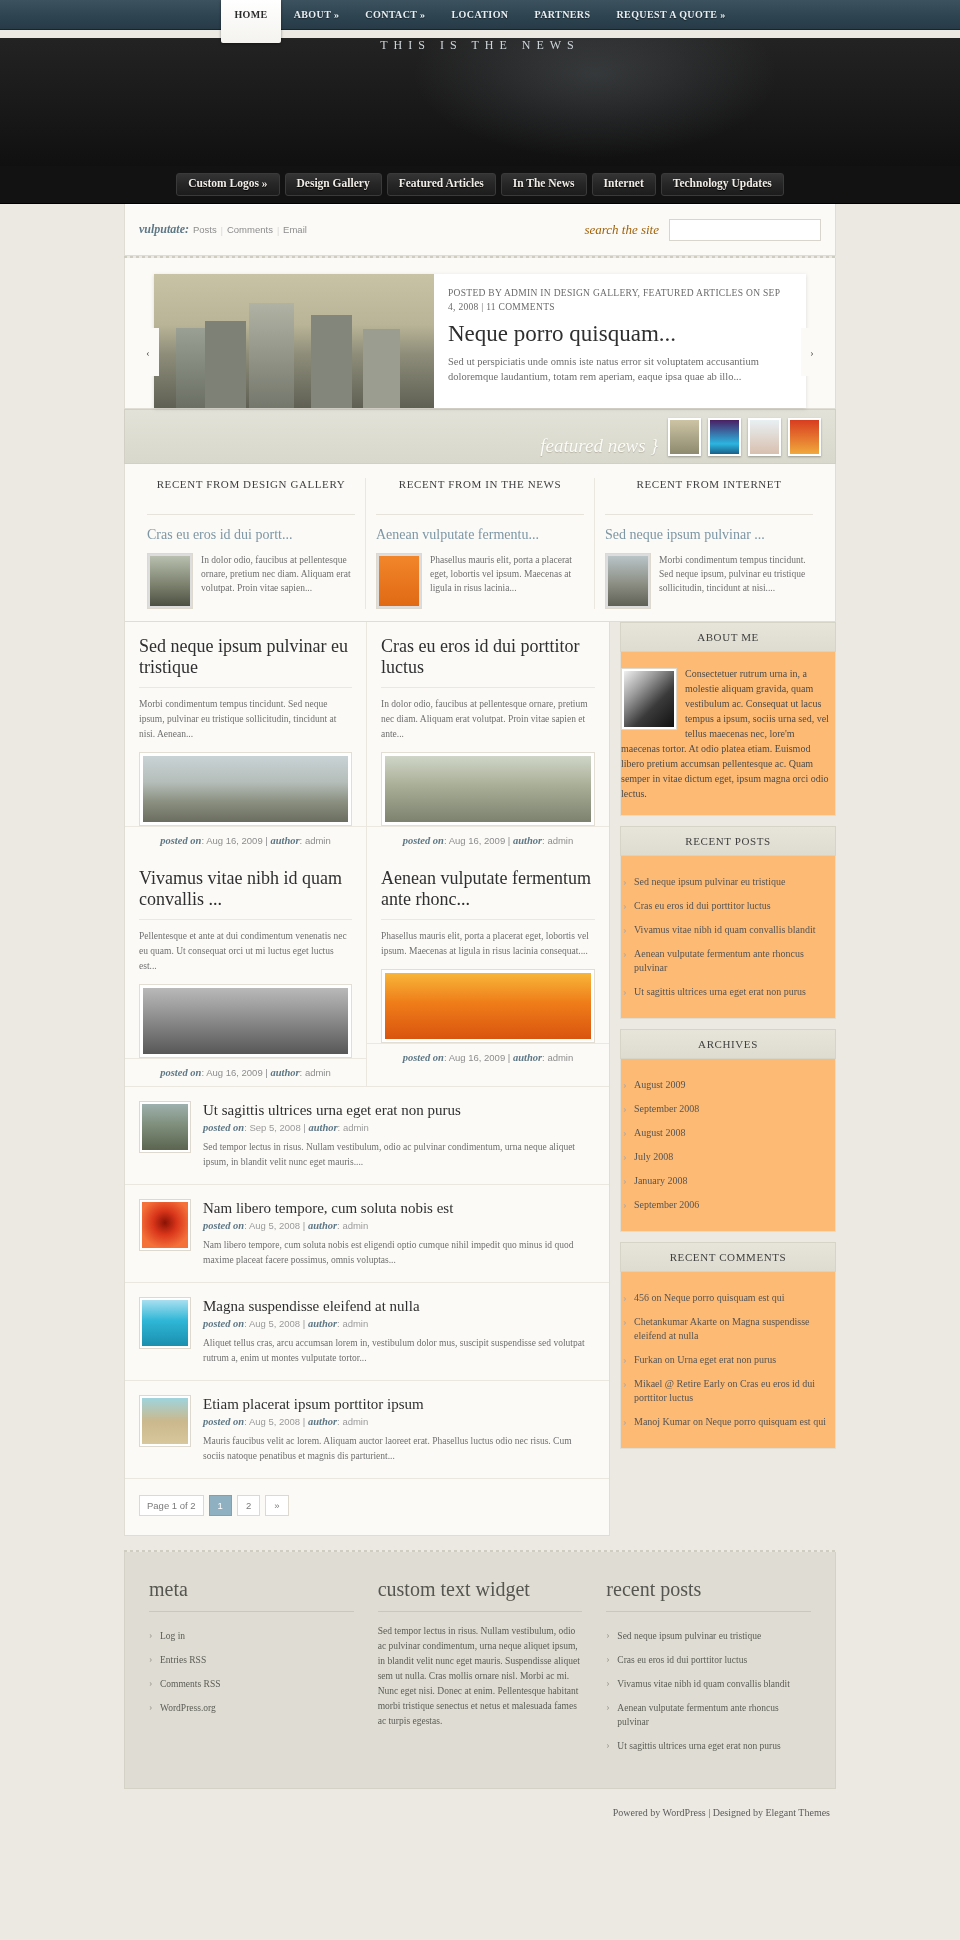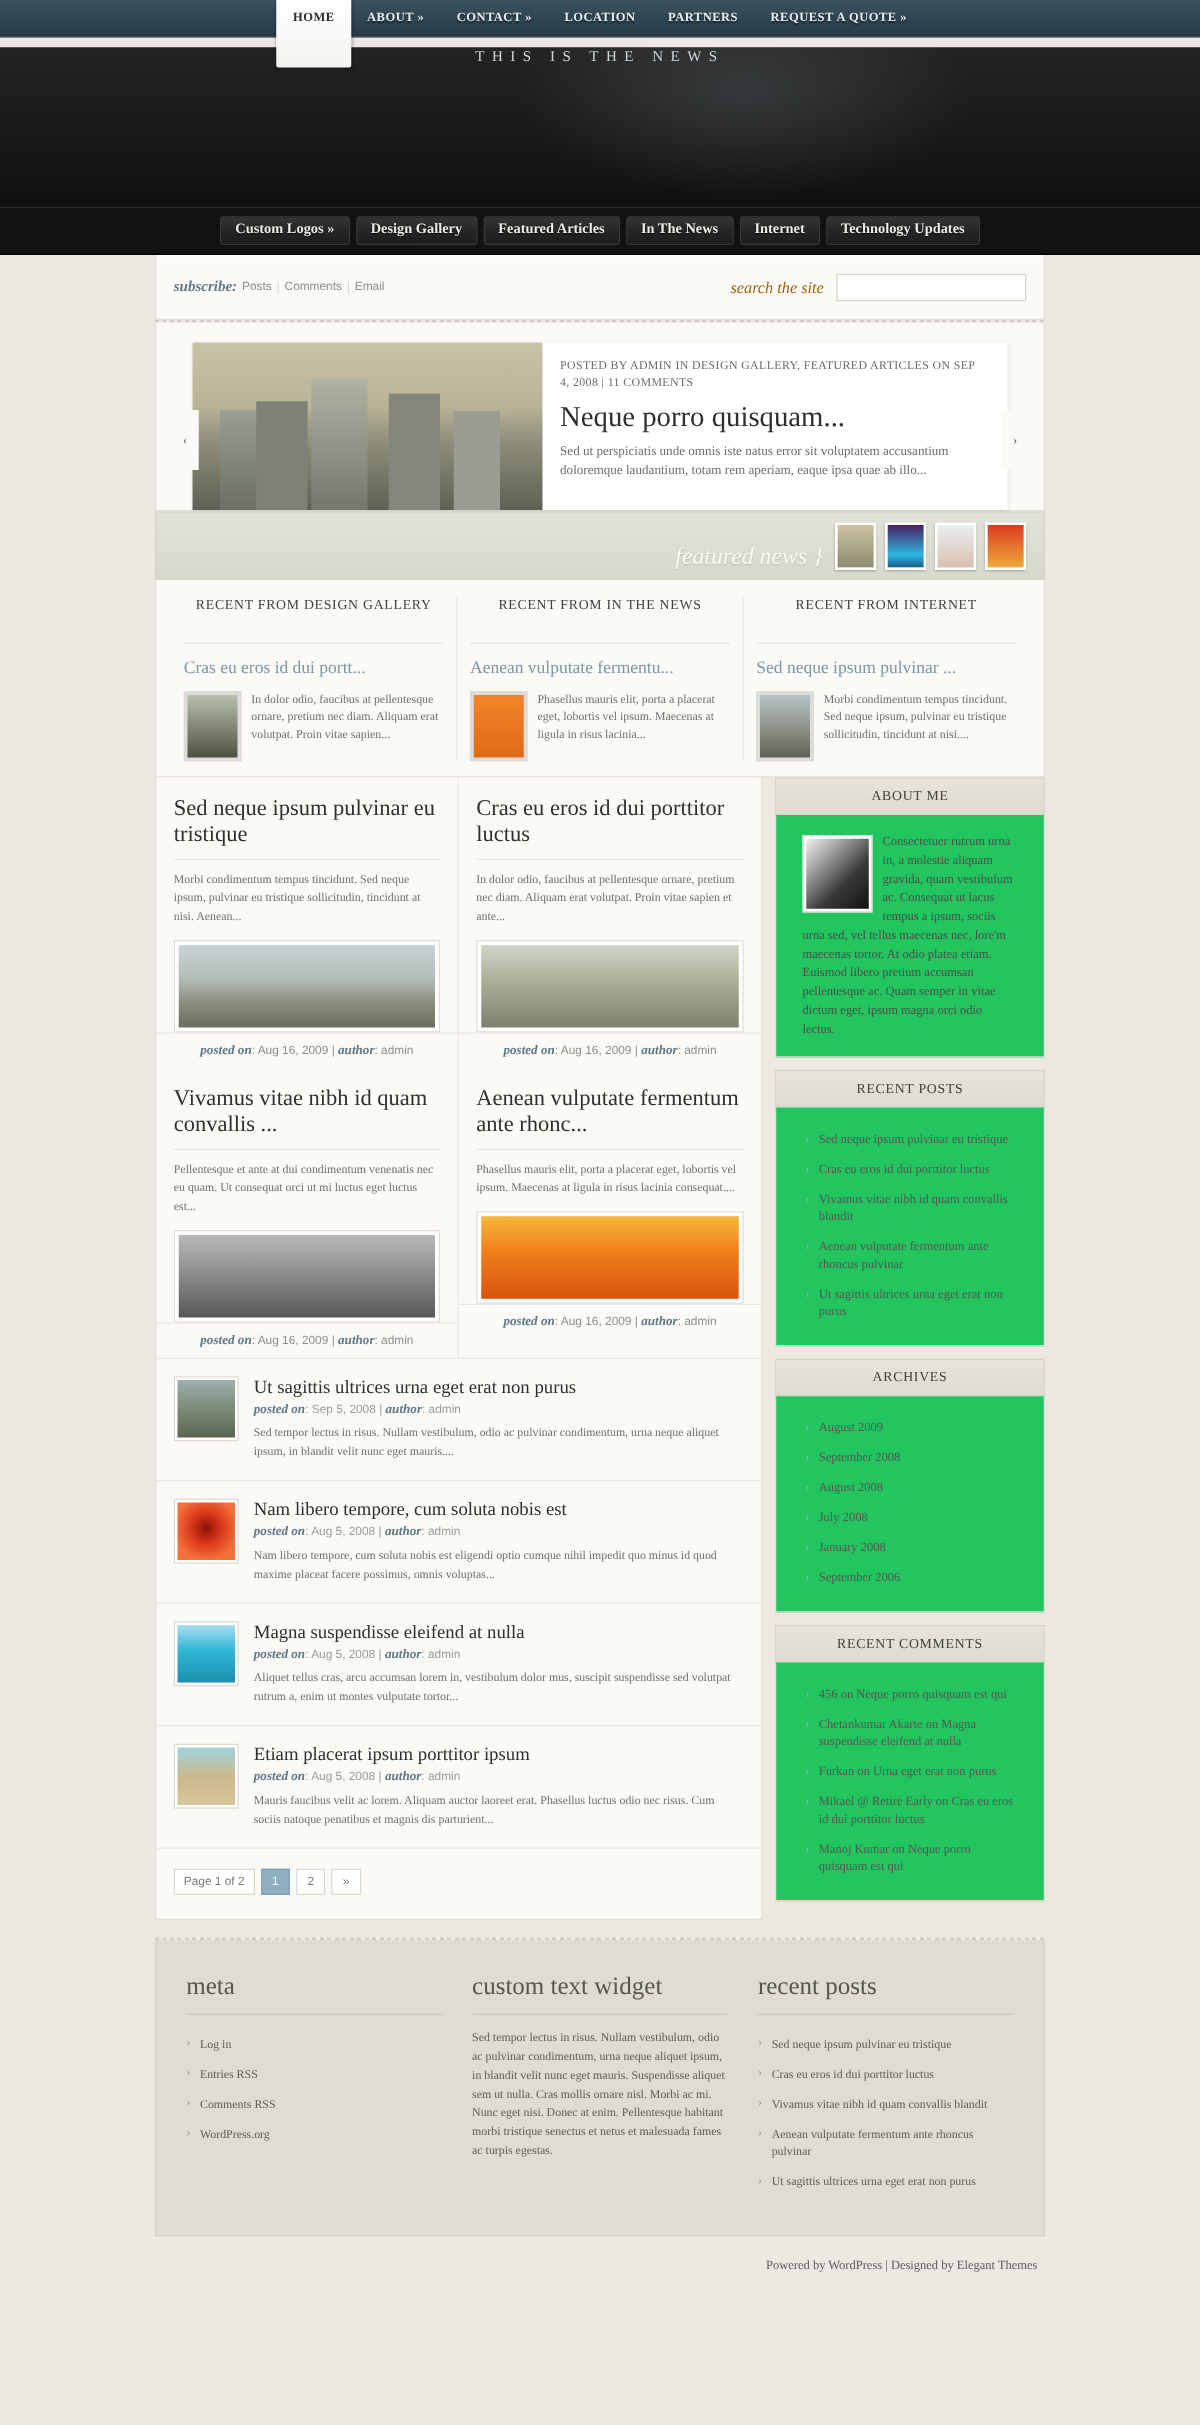--- a/index.html
+++ b/index.html
@@ -34,21 +34,21 @@
     padding: 9px 13px 0 13px;
     line-height: 12px;
     height: 30px;
     display: block;
     text-shadow: 0 1px 1px rgba(0,0,0,.5);
   }
   .topnav a.active {
     background: linear-gradient(to bottom,#fff 0%,#f4f3ef 100%);
     color: #2b2b2b;
     text-shadow: none;
-    height: 54px;
+    height: 43px;
     border-radius: 0 0 2px 2px;
     box-shadow: 0 1px 3px rgba(0,0,0,.4);
   }
 
   
   .header {
     height: 128px;
     background: #1b1b1b;
     background-image:
       radial-gradient(ellipse 260px 120px at 62% 28%, rgba(150,165,175,.20), rgba(0,0,0,0) 70%),
@@ -285,22 +285,22 @@
   
   .widget { margin-bottom: 10px; }
   .widget .wh {
     background: linear-gradient(to bottom,#e7e5da 0%, #dedcd0 100%);
     border: 1px solid #d6d3c7;
     text-align: center;
     font-size: 11px; letter-spacing: .6px; text-transform: uppercase;
     color: #3f3f3f; padding: 8px 0;
   }
   .widget .wb {
-    background: #22c55e; border: 1px solid #e0ddd4; border-top: none;
-    padding: 14px 21px;
+    background: #fdba74; border: 1px solid #e0ddd4; border-top: none;
+    padding: 14px 0;
   }
   .about { font-size: 10px; line-height: 15px; color: #4c4c4c; }
   .about .av {
     float: left; width: 56px; height: 62px; margin: 2px 8px 4px 0;
     border: 1px solid #ddd9cf; background: #fff; padding: 2px;
   }
   .about .av i { display:block; width:100%; height:100%;
     background: linear-gradient(135deg,#f0f0f0 0%, #9e9e9e 30%, #3a3a3a 62%, #111 100%); }
   .wlist { list-style: none; }
   .wlist li { font-size: 10px; line-height: 14px; color: #555; padding: 5px 0 5px 13px; position: relative; }
@@ -353,21 +353,21 @@
       <a href="#">In The News</a>
       <a href="#">Internet</a>
       <a href="#">Technology Updates</a>
     </div>
   </div>
 
   <div class="wrapper">
 
     <div class="subbar">
       <div class="subscribe">
-        <span class="lbl">subscribe:</span>
+        <span class="lbl">vulputate:</span>
         <a href="#">Posts</a>
         <span class="sep">|</span>
         <a href="#">Comments</a>
         <span class="sep">|</span>
         <a href="#">Email</a>
       </div>
       <div class="searchbox">
         <span class="slbl">search the site</span>
         <input type="text" placeholder="" style="">
       </div>

